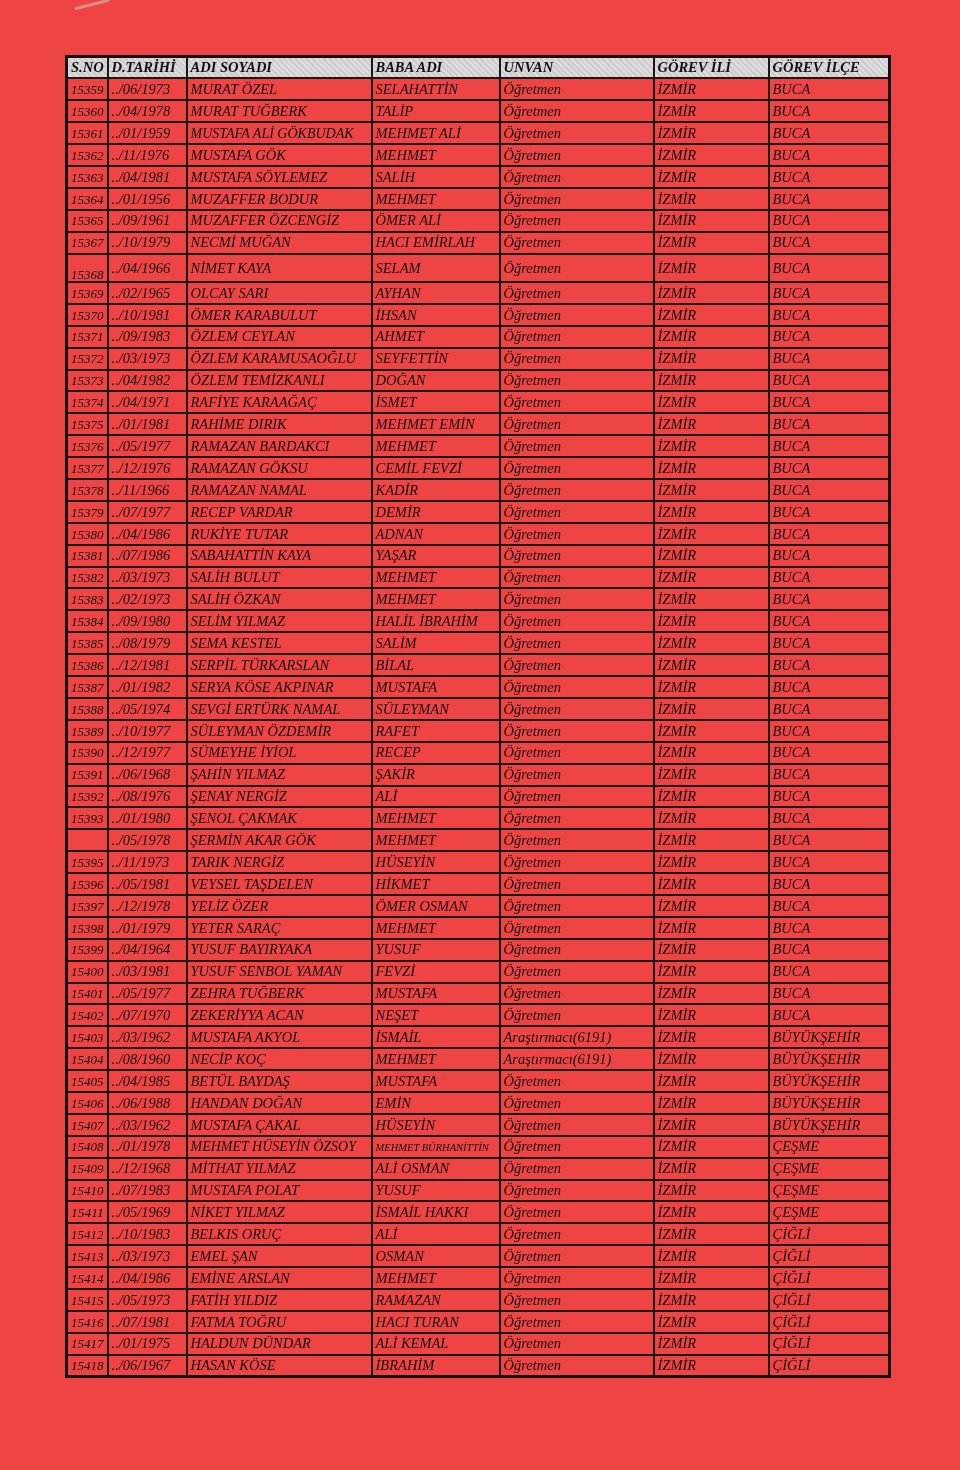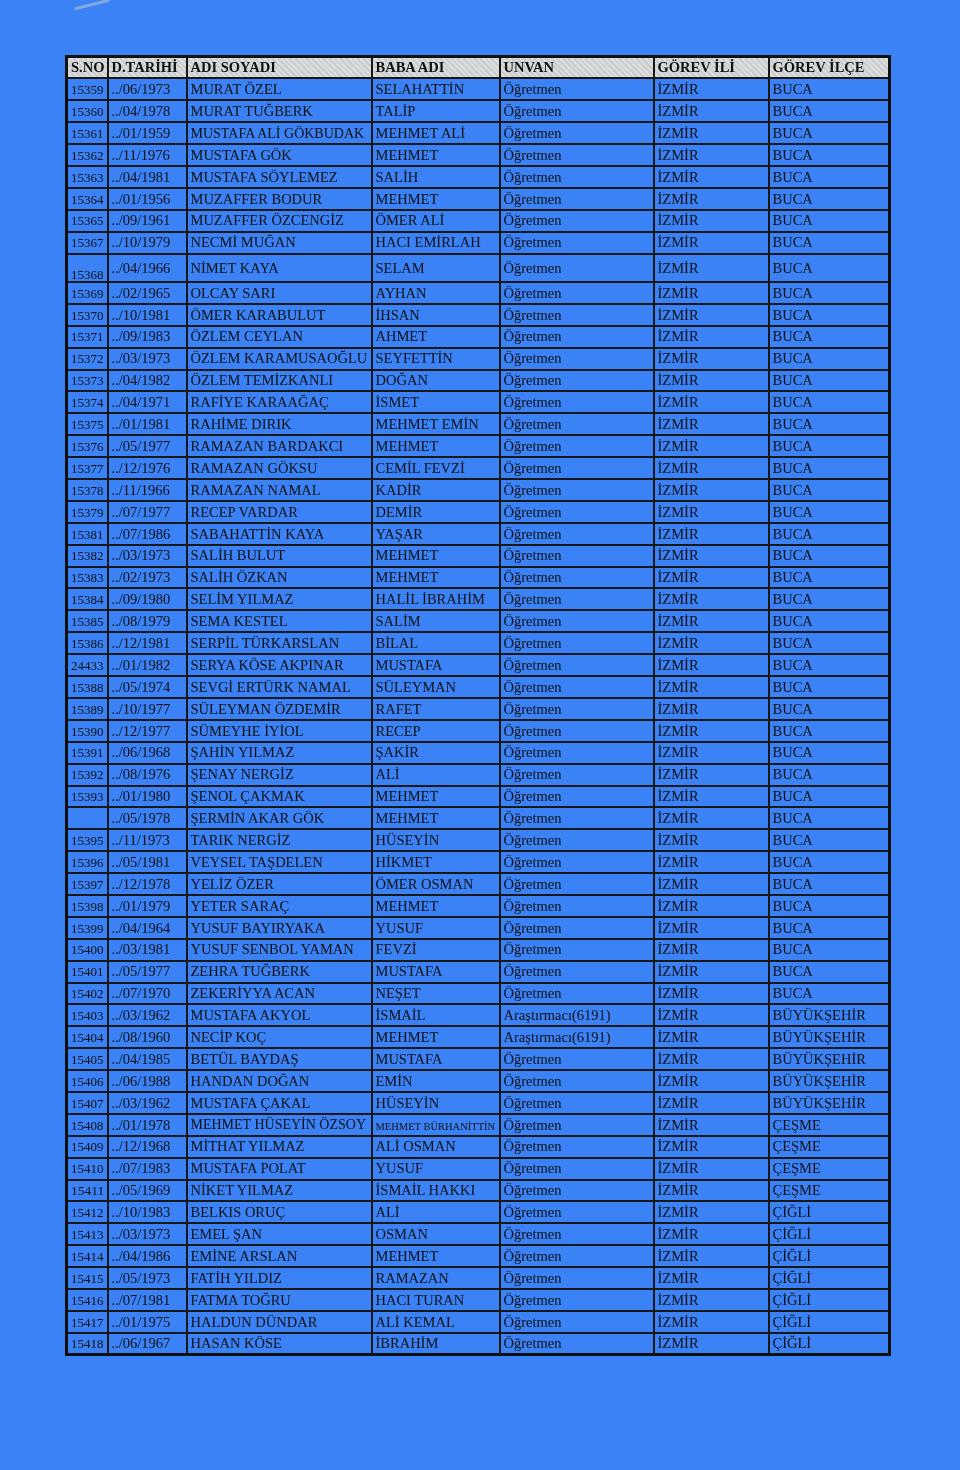--- a/index.html
+++ b/index.html
@@ -1,21 +1,21 @@
 <!DOCTYPE html>
 <html><head>
 <meta charset="utf-8">
 <style>
   html,body{margin:0;padding:0;}
   body{
     width:960px;height:1470px;background:#ffffff;
     font-family:"Liberation Serif", serif;
     position:relative;overflow:hidden;
   }
-  .page{position:absolute;inset:0;background:#3b82f6;}
+  .page{position:absolute;inset:0;background:#ef4444;font-style:italic;}
   .smudge{
     position:absolute;left:74px;top:3px;width:36px;height:3px;
     background:#c7c7c7;transform:rotate(-14deg);opacity:.55;border-radius:2px;
   }
   table.list{
     position:absolute;left:65px;top:55px;width:823px;
     border-collapse:collapse;table-layout:fixed;
     border:3px solid #101010;
   }
   th,td{
@@ -231,20 +231,29 @@
         <tr>
           <td class="c0"><span style="font-size: 13px;">15379</span></td>
           <td class="c1"><span>../07/1977</span></td>
           <td class="c2"><span>RECEP VARDAR</span></td>
           <td class="c3"><span>DEMİR</span></td>
           <td class="c4"><span>Öğretmen</span></td>
           <td class="c5"><span>İZMİR</span></td>
           <td class="c6"><span>BUCA</span></td>
         </tr>
         <tr>
+          <td class="c0"><span style="font-size: 13px;">15380</span></td>
+          <td class="c1"><span>../04/1986</span></td>
+          <td class="c2"><span>RUKİYE TUTAR</span></td>
+          <td class="c3"><span>ADNAN</span></td>
+          <td class="c4"><span>Öğretmen</span></td>
+          <td class="c5"><span>İZMİR</span></td>
+          <td class="c6"><span>BUCA</span></td>
+        </tr>
+        <tr>
           <td class="c0"><span style="font-size: 13px;">15381</span></td>
           <td class="c1"><span>../07/1986</span></td>
           <td class="c2"><span>SABAHATTİN KAYA</span></td>
           <td class="c3"><span>YAŞAR</span></td>
           <td class="c4"><span>Öğretmen</span></td>
           <td class="c5"><span>İZMİR</span></td>
           <td class="c6"><span>BUCA</span></td>
         </tr>
         <tr>
           <td class="c0"><span style="font-size: 13px;">15382</span></td>
@@ -285,21 +294,21 @@
         <tr>
           <td class="c0"><span style="font-size: 13px;">15386</span></td>
           <td class="c1"><span>../12/1981</span></td>
           <td class="c2"><span>SERPİL TÜRKARSLAN</span></td>
           <td class="c3"><span>BİLAL</span></td>
           <td class="c4"><span>Öğretmen</span></td>
           <td class="c5"><span>İZMİR</span></td>
           <td class="c6"><span>BUCA</span></td>
         </tr>
         <tr>
-          <td class="c0"><span style="font-size: 13px;">24433</span></td>
+          <td class="c0"><span style="font-size: 13px;">15387</span></td>
           <td class="c1"><span>../01/1982</span></td>
           <td class="c2"><span>SERYA KÖSE AKPINAR</span></td>
           <td class="c3"><span>MUSTAFA</span></td>
           <td class="c4"><span>Öğretmen</span></td>
           <td class="c5"><span>İZMİR</span></td>
           <td class="c6"><span>BUCA</span></td>
         </tr>
         <tr>
           <td class="c0"><span style="font-size: 13px;">15388</span></td>
           <td class="c1"><span>../05/1974</span></td>

